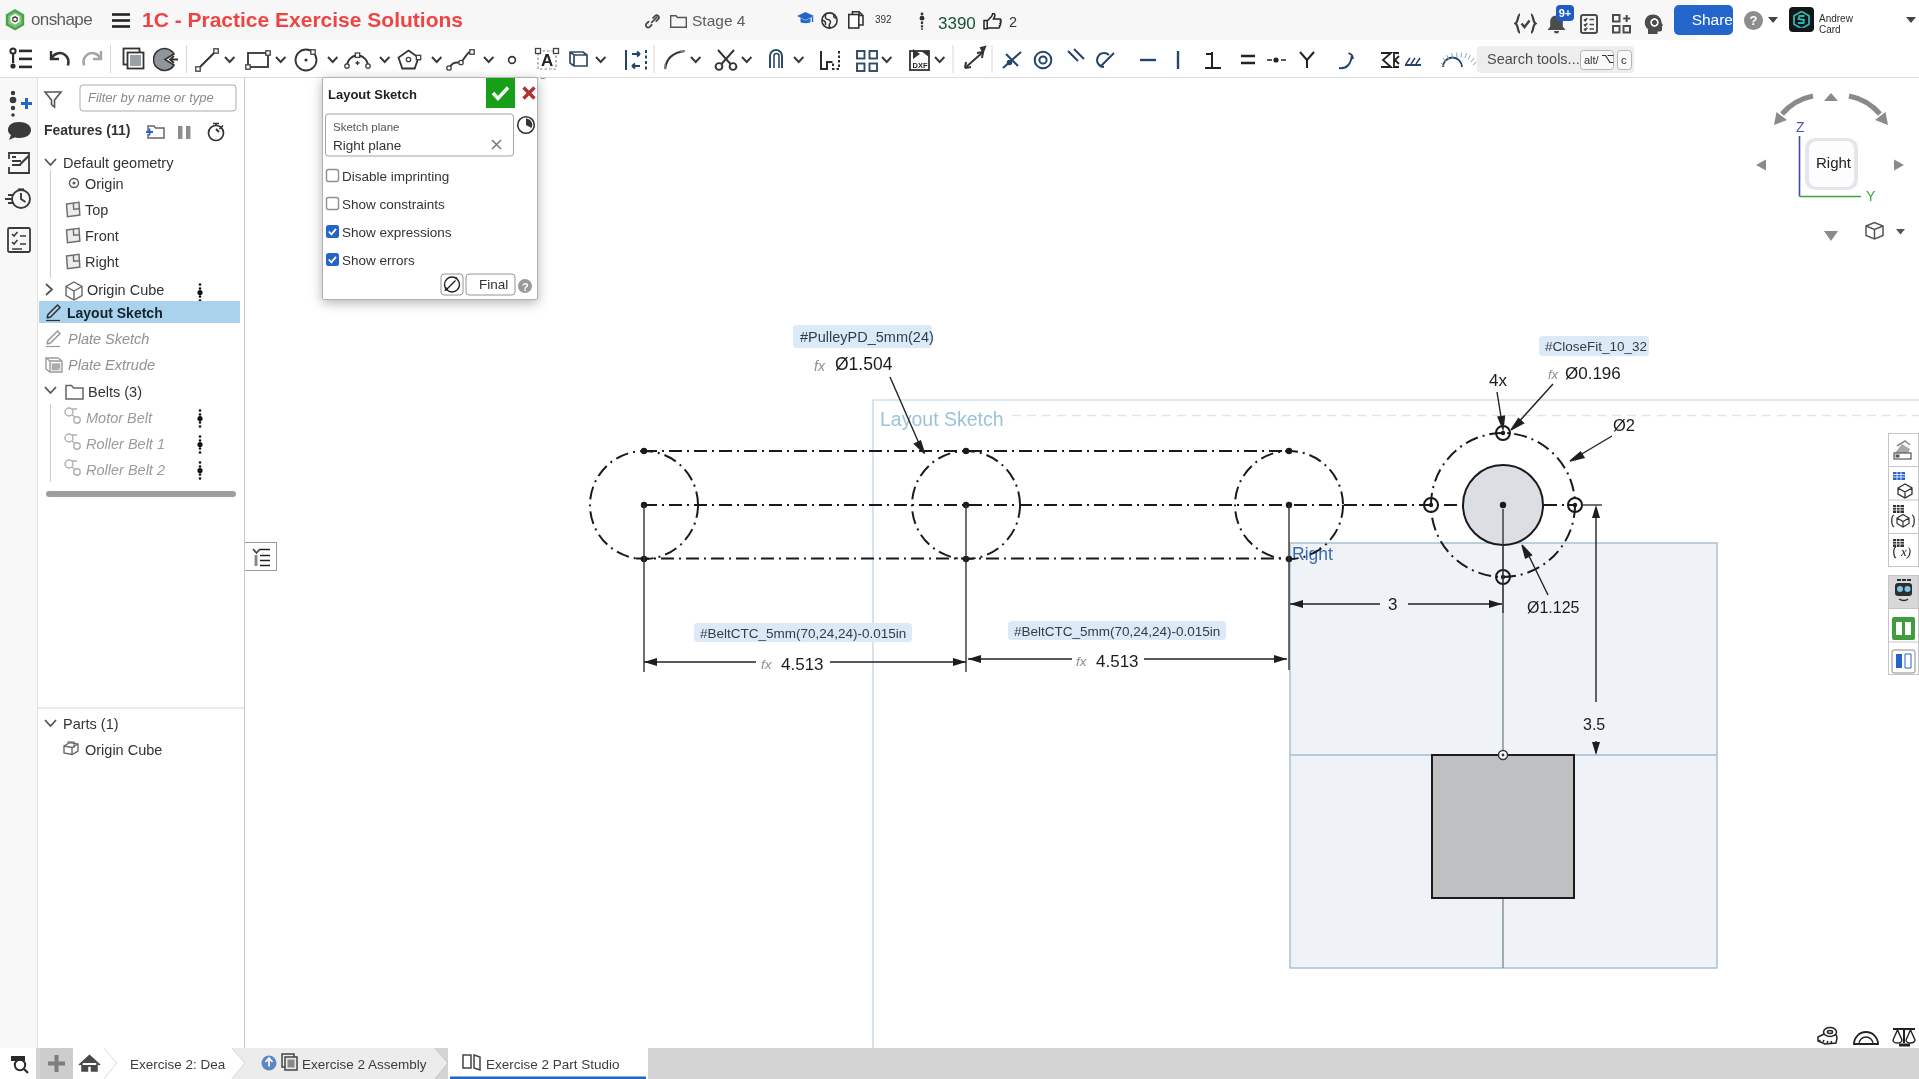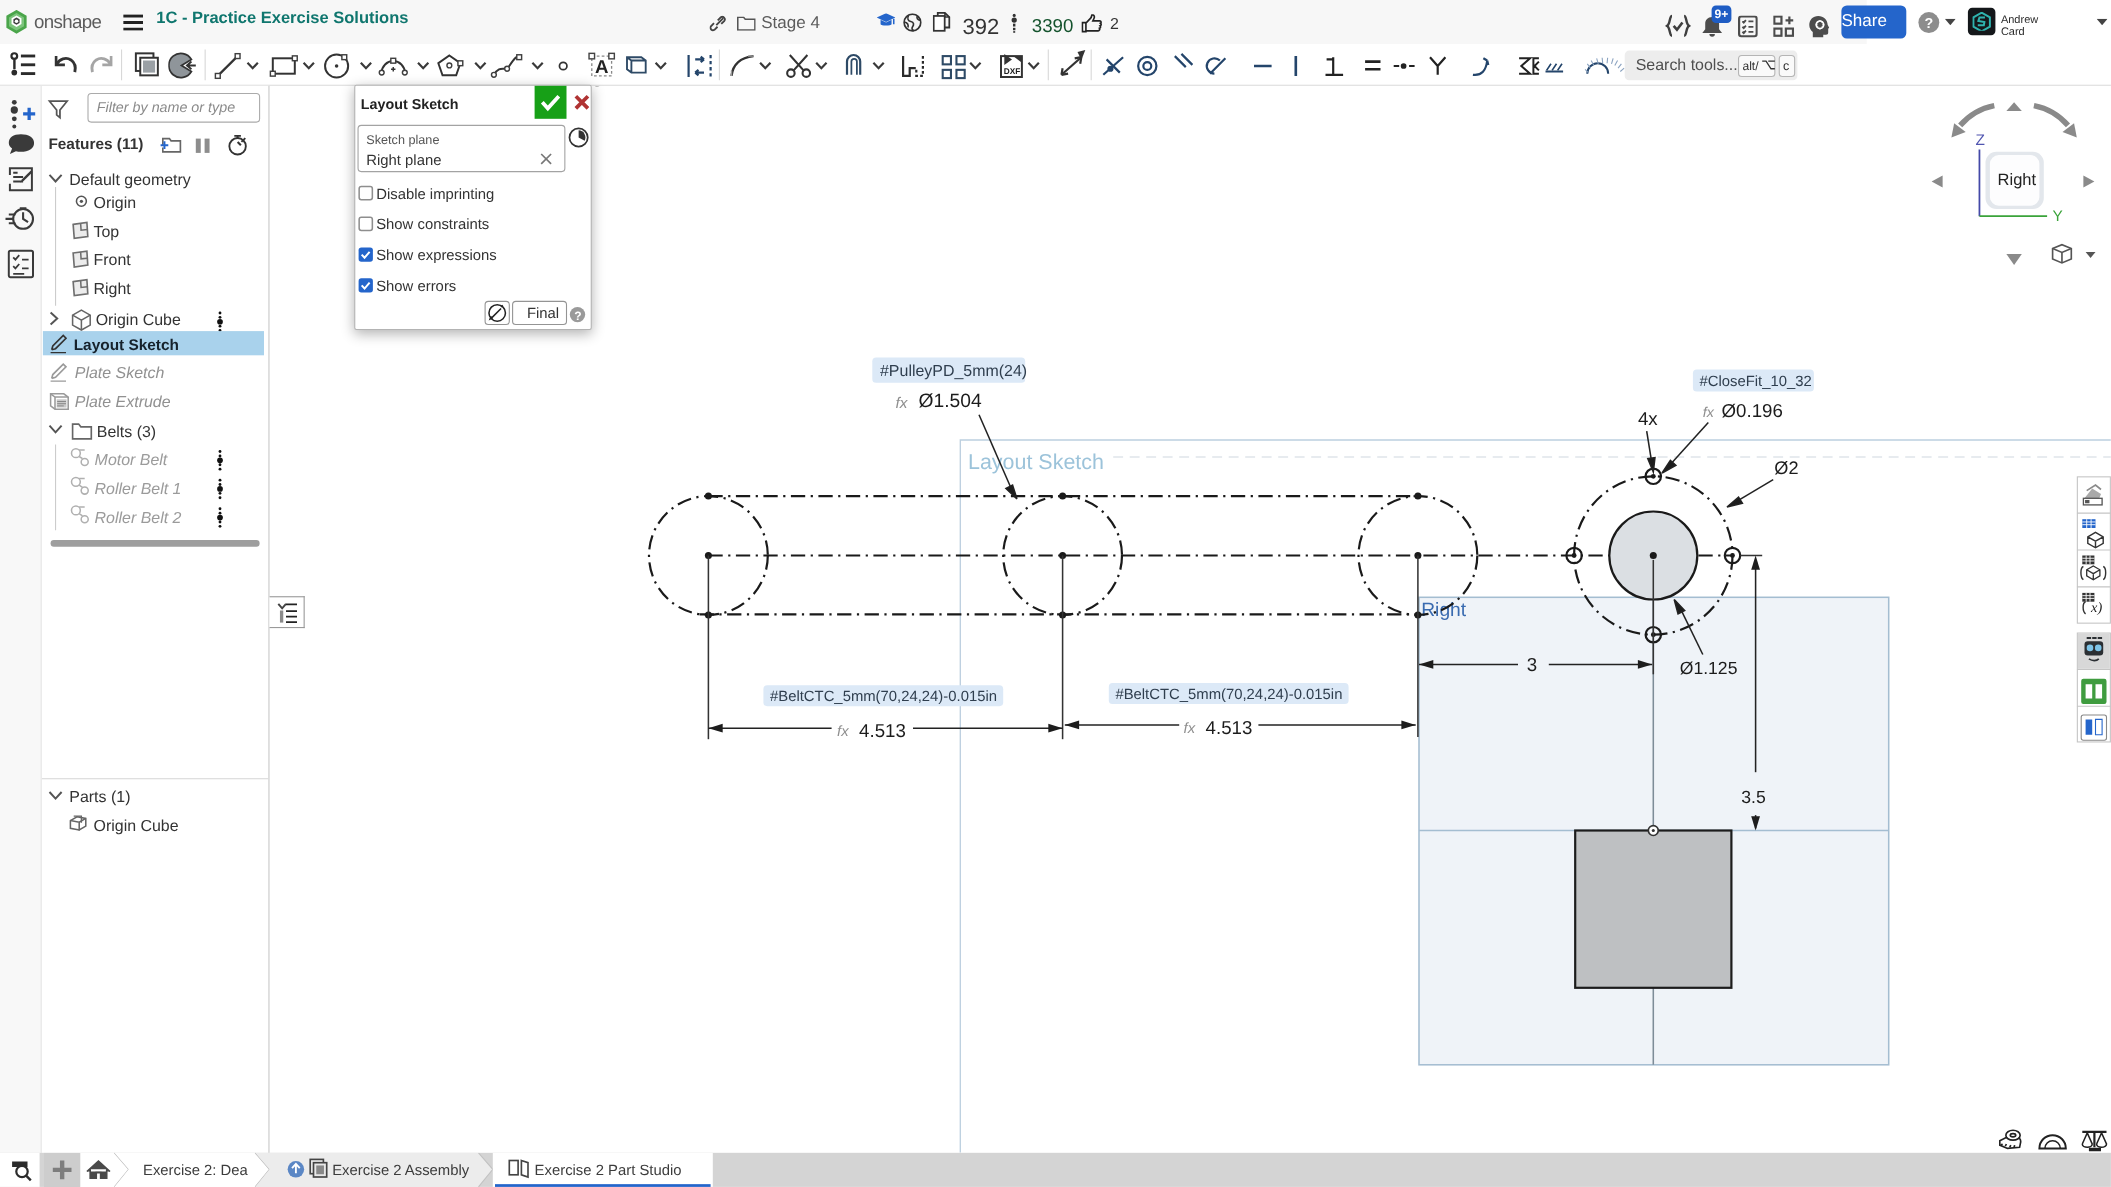--- a/index.html
+++ b/index.html
@@ -21,21 +21,21 @@
     <circle cx="10" cy="10.3" r="1.6" fill="#fff"></circle>
   </svg>
   <div class="abs" style="left:31px;top:10px;font-size:17px;letter-spacing:-0.6px;color:#5c5c5c;">onshape</div>
   <svg class="abs" style="left:112px;top:13px" width="18" height="15" viewBox="0 0 18 15">
     <g stroke="#222" stroke-width="2.6">
         <path d="M0 1.5 H18"></path>
         <path d="M0 7.5 H18"></path>
         <path d="M0 13.5 H18"></path>
       </g>
   </svg>
-  <div class="abs" style="left:142px;top:8px;font-size:15px;font-weight:bold;color:#0f766e;">1C - Practice Exercise Solutions</div>
+  <div class="abs" style="left:142px;top:8px;font-size:21px;font-weight:bold;color:#ef4444;">1C - Practice Exercise Solutions</div>
   <div class="abs" style="left:476px;top:14px;font-size:15.5px;color:#8d8d8d;margin-top:48px;">FRCDesignLib Rework</div>
   <svg class="abs" style="left:645px;top:14px" width="15" height="15" viewBox="0 0 15 15">
     <g stroke="#444" stroke-width="1.7" fill="none">
       <path d="M6.2 8.8 L12.5 2.5"></path>
         <path d="M7.5 4.5 l2.8-2.8 a2.3 2.3 0 0 1 3.2 3.2 l-2.8 2.8"></path>
         <path d="M7.3 10.3 l-2.8 2.8 a2.3 2.3 0 0 1-3.2-3.2 l2.8-2.8"></path>
     </g>
   </svg>
   <svg class="abs" style="left:670px;top:15px" width="17" height="13" viewBox="0 0 17 13">
     <path d="M0.7 12.3 V0.7 H6 L7.5 2.5 H16.3 V12.3 Z" fill="none" stroke="#555" stroke-width="1.4"></path>
@@ -49,21 +49,21 @@
   </svg>
   <svg class="abs" style="left:821px;top:12px" width="17" height="17" viewBox="0 0 17 17">
     <circle cx="8.5" cy="8.5" r="7.6" fill="none" stroke="#333" stroke-width="1.6"></circle>
     <path d="M5 1.8 C3.5 5 4.5 7 7 7.5 C10 8.2 10 10.5 8.5 12.5 C7.5 14 8.5 15.5 10 15.9 M1 8 C4 8.5 5 10 4.5 13 M13 2.5 C12 4.5 13 6 15.8 6.5" fill="none" stroke="#333" stroke-width="1.5"></path>
   </svg>
   <svg class="abs" style="left:848px;top:11px" width="20" height="18" viewBox="0 0 20 18">
     <rect x="0.8" y="3.5" width="10" height="13.5" fill="#fff" stroke="#333" stroke-width="1.6"></rect>
     <path d="M4.5 3.5 V0.8 H11 L15 4.5 V14 H11" fill="none" stroke="#333" stroke-width="1.6"></path>
     <path d="M11 0.8 V4.5 H15" fill="none" stroke="#333" stroke-width="1.3"></path>
   </svg>
-  <div class="abs" style="left:875px;top:14px;font-size:20px;color:#333;">392</div>
+  <div class="abs" style="left:875px;top:14px;font-size:10px;color:#333;">392</div>
   <svg class="abs" style="left:917px;top:12px" width="10" height="18" viewBox="0 0 10 18">
     <g fill="#333">
         <circle cx="5" cy="2" r="1.4"></circle>
         <circle cx="5" cy="6.2" r="2.4"></circle>
         <rect x="3.9" y="9.5" width="2.2" height="2.6"></rect>
         <rect x="3.9" y="13.3" width="2.2" height="2.2"></rect>
         <rect x="4.1" y="16.3" width="1.8" height="1.5"></rect>
       </g>
   </svg>
   <div class="abs" style="left:938px;top:14px;font-size:17px;color:#14532d;">3390</div>
@@ -96,21 +96,21 @@
       <path d="M14.7 1 v7 M11.2 4.5 h7"></path>
     </g>
   </svg>
   <svg class="abs" style="left:1644px;top:14px" width="19" height="20" viewBox="0 0 19 20">
     <path d="M9 0.5 C4 0.5 0.8 4 0.8 8.7 C0.8 11.6 2.2 13.6 4 15 V20 H13.5 V17.5 H16 C17.3 17.5 18 16.8 18 15.5 V12 L19 11.5 L17.5 8.5 C17.3 4 13.8 0.5 9 0.5 Z" fill="#4c4c4c"></path>
     <circle cx="10.5" cy="8.5" r="3.4" fill="none" stroke="#fff" stroke-width="1.5"></circle>
     <g stroke="#fff" stroke-width="1.2">
         <path d="M10.5 4.2 v1.6 M10.5 11.2 v1.6 M6.6 8.5 h1.6 M12.8 8.5 h1.6 M7.8 5.8 l1.1 1.1 M12.1 10.1 l1.1 1.1 M13.2 5.8 l-1.1 1.1 M8.9 10.1 l-1.1 1.1"></path>
       </g>
   </svg>
-  <div class="abs" style="left:1674px;top:5px;width:59px;height:30px;background:#2465cb;border-radius:5px;color:#fff;font-size:15.5px;text-align:left;line-height:30px;">Share</div>
+  <div class="abs" style="left:1674px;top:5px;width:59px;height:30px;background:#2465cb;border-radius:5px;color:#fff;font-size:15.5px;text-align:right;line-height:30px;">Share</div>
   <div class="abs" style="left:1744px;top:11px;width:19px;height:19px;border-radius:50%;background:#8d8d8d;color:#fff;font-weight:bold;font-size:13px;text-align:center;line-height:19px;">?</div>
   <svg class="abs" style="left:1768px;top:17px" width="10" height="6" viewBox="0 0 10 6">
       <path d="M0 0 L5 6 L10 0 Z" fill="#444"></path>
     </svg>
   <div class="abs" style="left:1789px;top:7px;width:25px;height:25px;background:#14171a;border-radius:4px;"></div>
   <svg class="abs" style="left:1793px;top:11px" width="17" height="17" viewBox="0 0 17 17">
     <path d="M8.5 0.5 L16 4.75 V13.25 L8.5 17.5 L1 13.25 V4.75 Z" fill="none" stroke="#2fb3ae" stroke-width="1.8"></path>
     <path d="M11.5 5 H6.5 L5.5 8 L11 9 L10.5 12 H5" fill="none" stroke="#2fb3ae" stroke-width="1.8"></path>
   </svg>
   <div class="abs" style="left:1819px;top:13px;font-size:10px;color:#2b2b2b;">Andrew Card</div>

